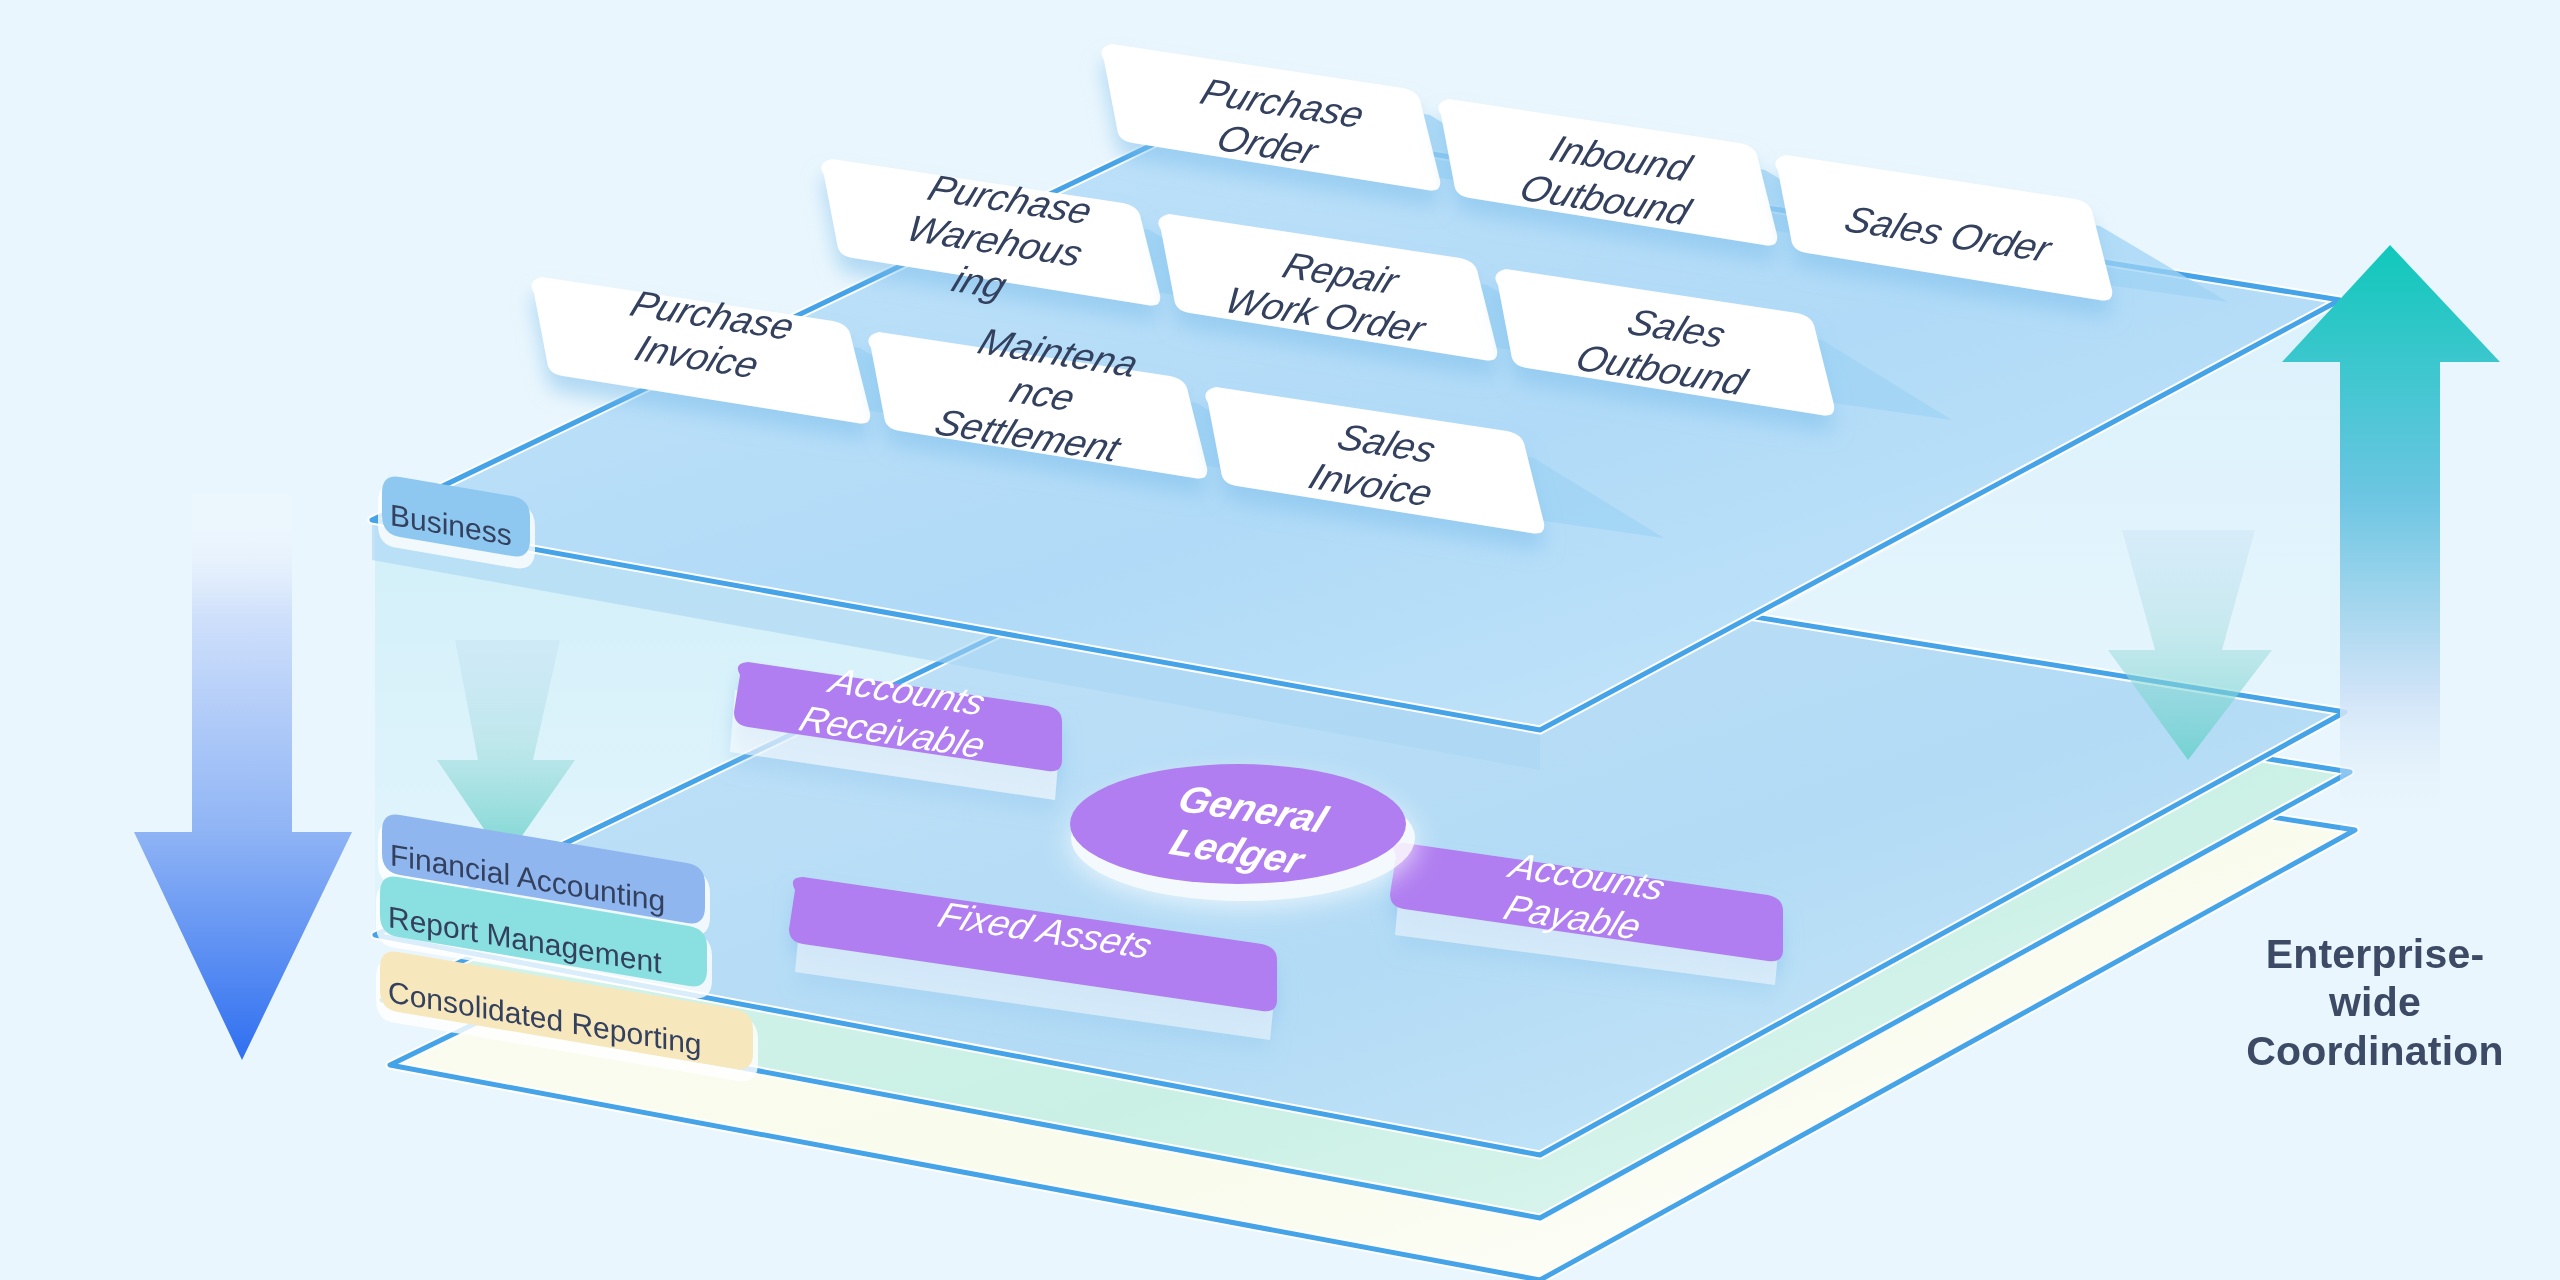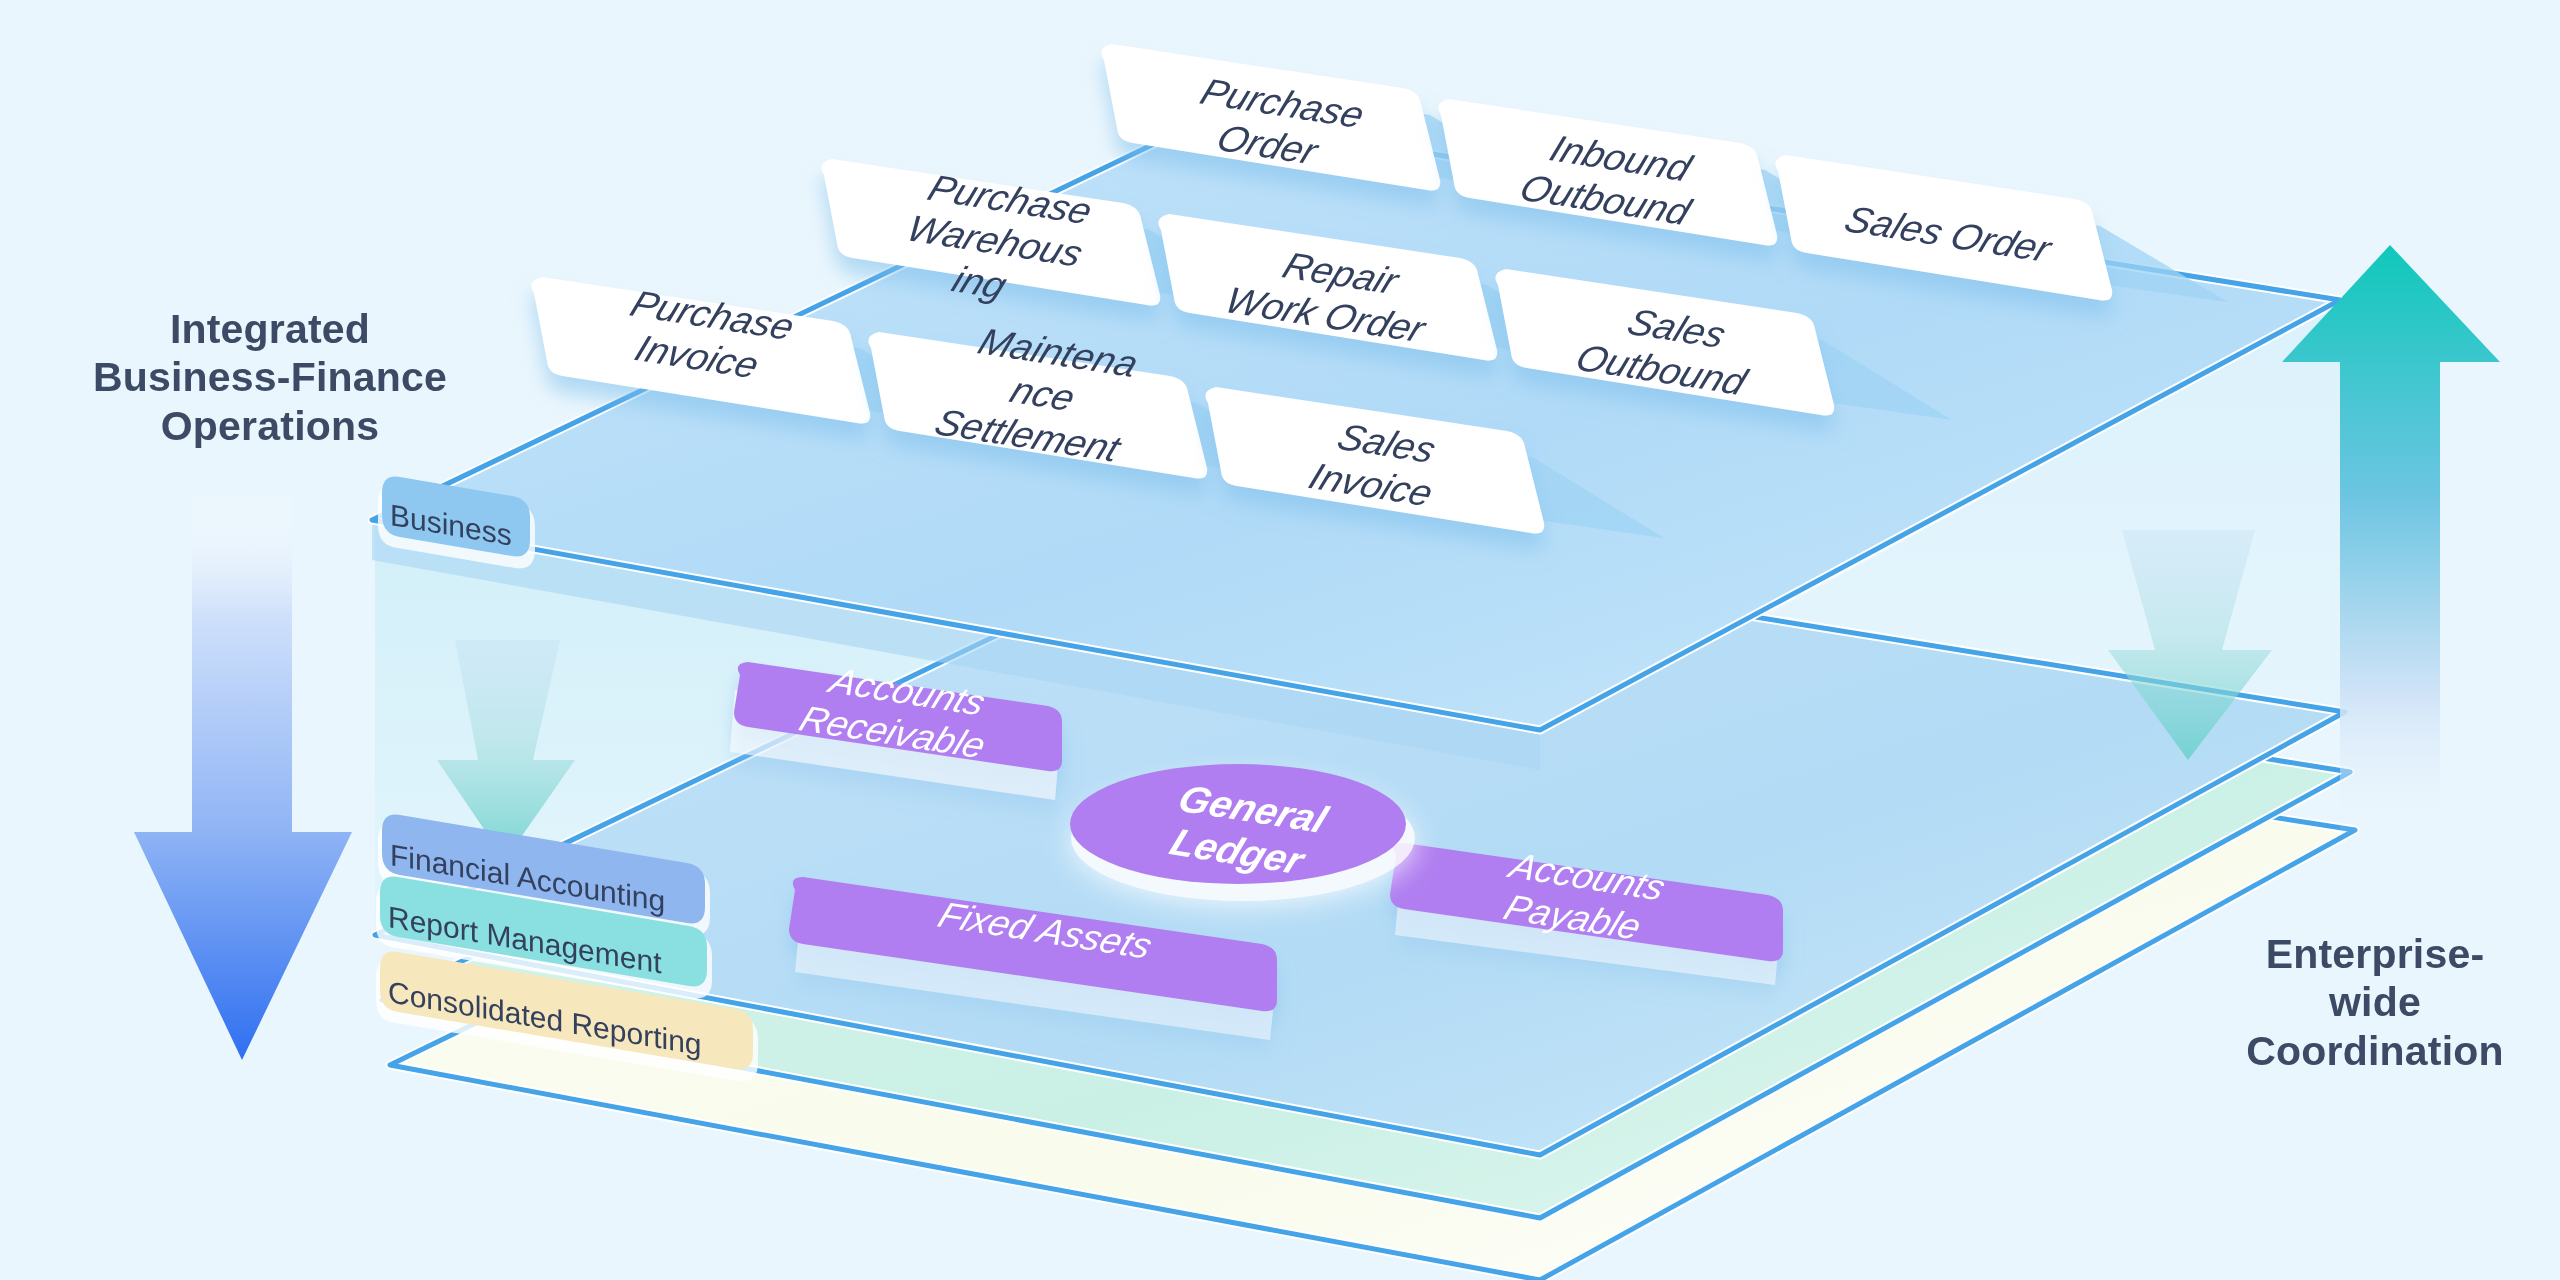--- a/index.html
+++ b/index.html
@@ -311,20 +311,17 @@
     <div class="lbl fin-lbl" style="left:1455px;top:855px;width:250px;transform:matrix(1,0.156,-0.35,0.94,0,0);">Accounts
 Payable</div>
     <div class="lbl fin-lbl" style="left:855px;top:910px;width:380px;transform:matrix(1,0.156,-0.35,0.94,0,0);">Fixed Assets</div>
 
     <div class="tab-lbl" style="left:390px;top:498px;transform:matrix(1,0.17,0,1,0,0);">Business</div>
     <div class="tab-lbl" style="left:390px;top:838px;transform:matrix(1,0.17,0,1,0,0);">Financial Accounting</div>
     <div class="tab-lbl" style="left:388px;top:900px;transform:matrix(1,0.17,0,1,0,0);">Report Management</div>
     <div class="tab-lbl" style="left:388px;top:975px;transform:matrix(1,0.17,0,1,0,0);">Consolidated Reporting</div>
   </div>
 
-  <div id="caption-left" class="caption">Integrated
-Business-Finance
-Operations</div>
   <div id="caption-right" class="caption">Enterprise-
 wide
 Coordination</div>
 
 </div>
 
 </body></html>

